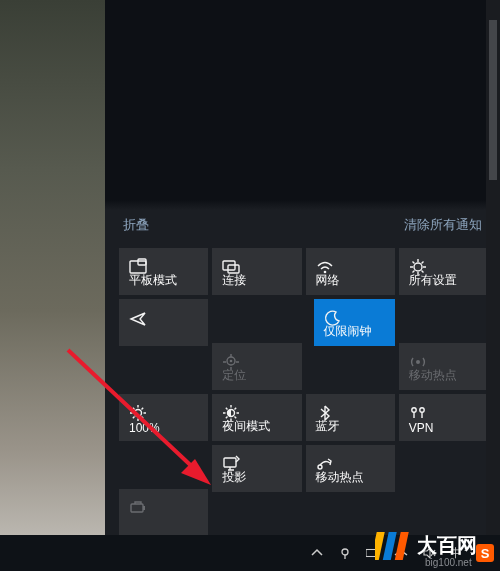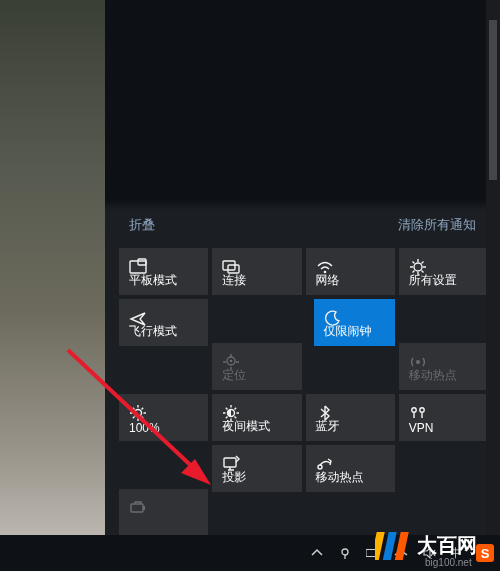--- a/index.html
+++ b/index.html
@@ -28,21 +28,21 @@
   background: linear-gradient(180deg, #0d1015 0%, #0d1015 200px, #1b1e23 210px, #1b1e23 100%);
 }
 .header-row {
   position: absolute;
   left: 0; right: 0;
   top: 210px;
   height: 30px;
   display: flex;
   justify-content: space-between;
   align-items: center;
-  padding: 0 24px;
+  padding: 0 18px;
   font-size: 13px;
   color: #8ea6bf;
 }
 .header-row span { cursor: default; }
 .tiles {
   position: absolute;
   left: 14px;
   top: 248px;
   right: 12px;
   display: grid;
@@ -189,21 +189,20 @@
           </svg>
         </span>
         <span class="tile-label">所有设置</span>
       </div>
       <div class="tile">
         <span class="icon">
           <svg viewBox="0 0 18 18">
             <path d="M2 10 L16 4 L11 10 L16 16 L2 10 Z" stroke="#f3f3f3" stroke-width="1.4" fill="none"></path>
           </svg>
         </span>
-        <span class="tile-label">飞行模式</span>
       </div>
       <div class="tile disabled">
         <span class="icon">
           <svg viewBox="0 0 18 18">
             <circle cx="9" cy="8" r="4" stroke="#6a6c70" stroke-width="1.4" fill="none"></circle>
             <path d="M9 1v3M9 14v3M1 9h3M14 9h3" stroke="#6a6c70" stroke-width="1.4" fill="none"></path>
             <circle cx="9" cy="8" r="1.3" fill="#6a6c70"></circle>
           </svg>
         </span>
         <span class="tile-label">定位</span>

